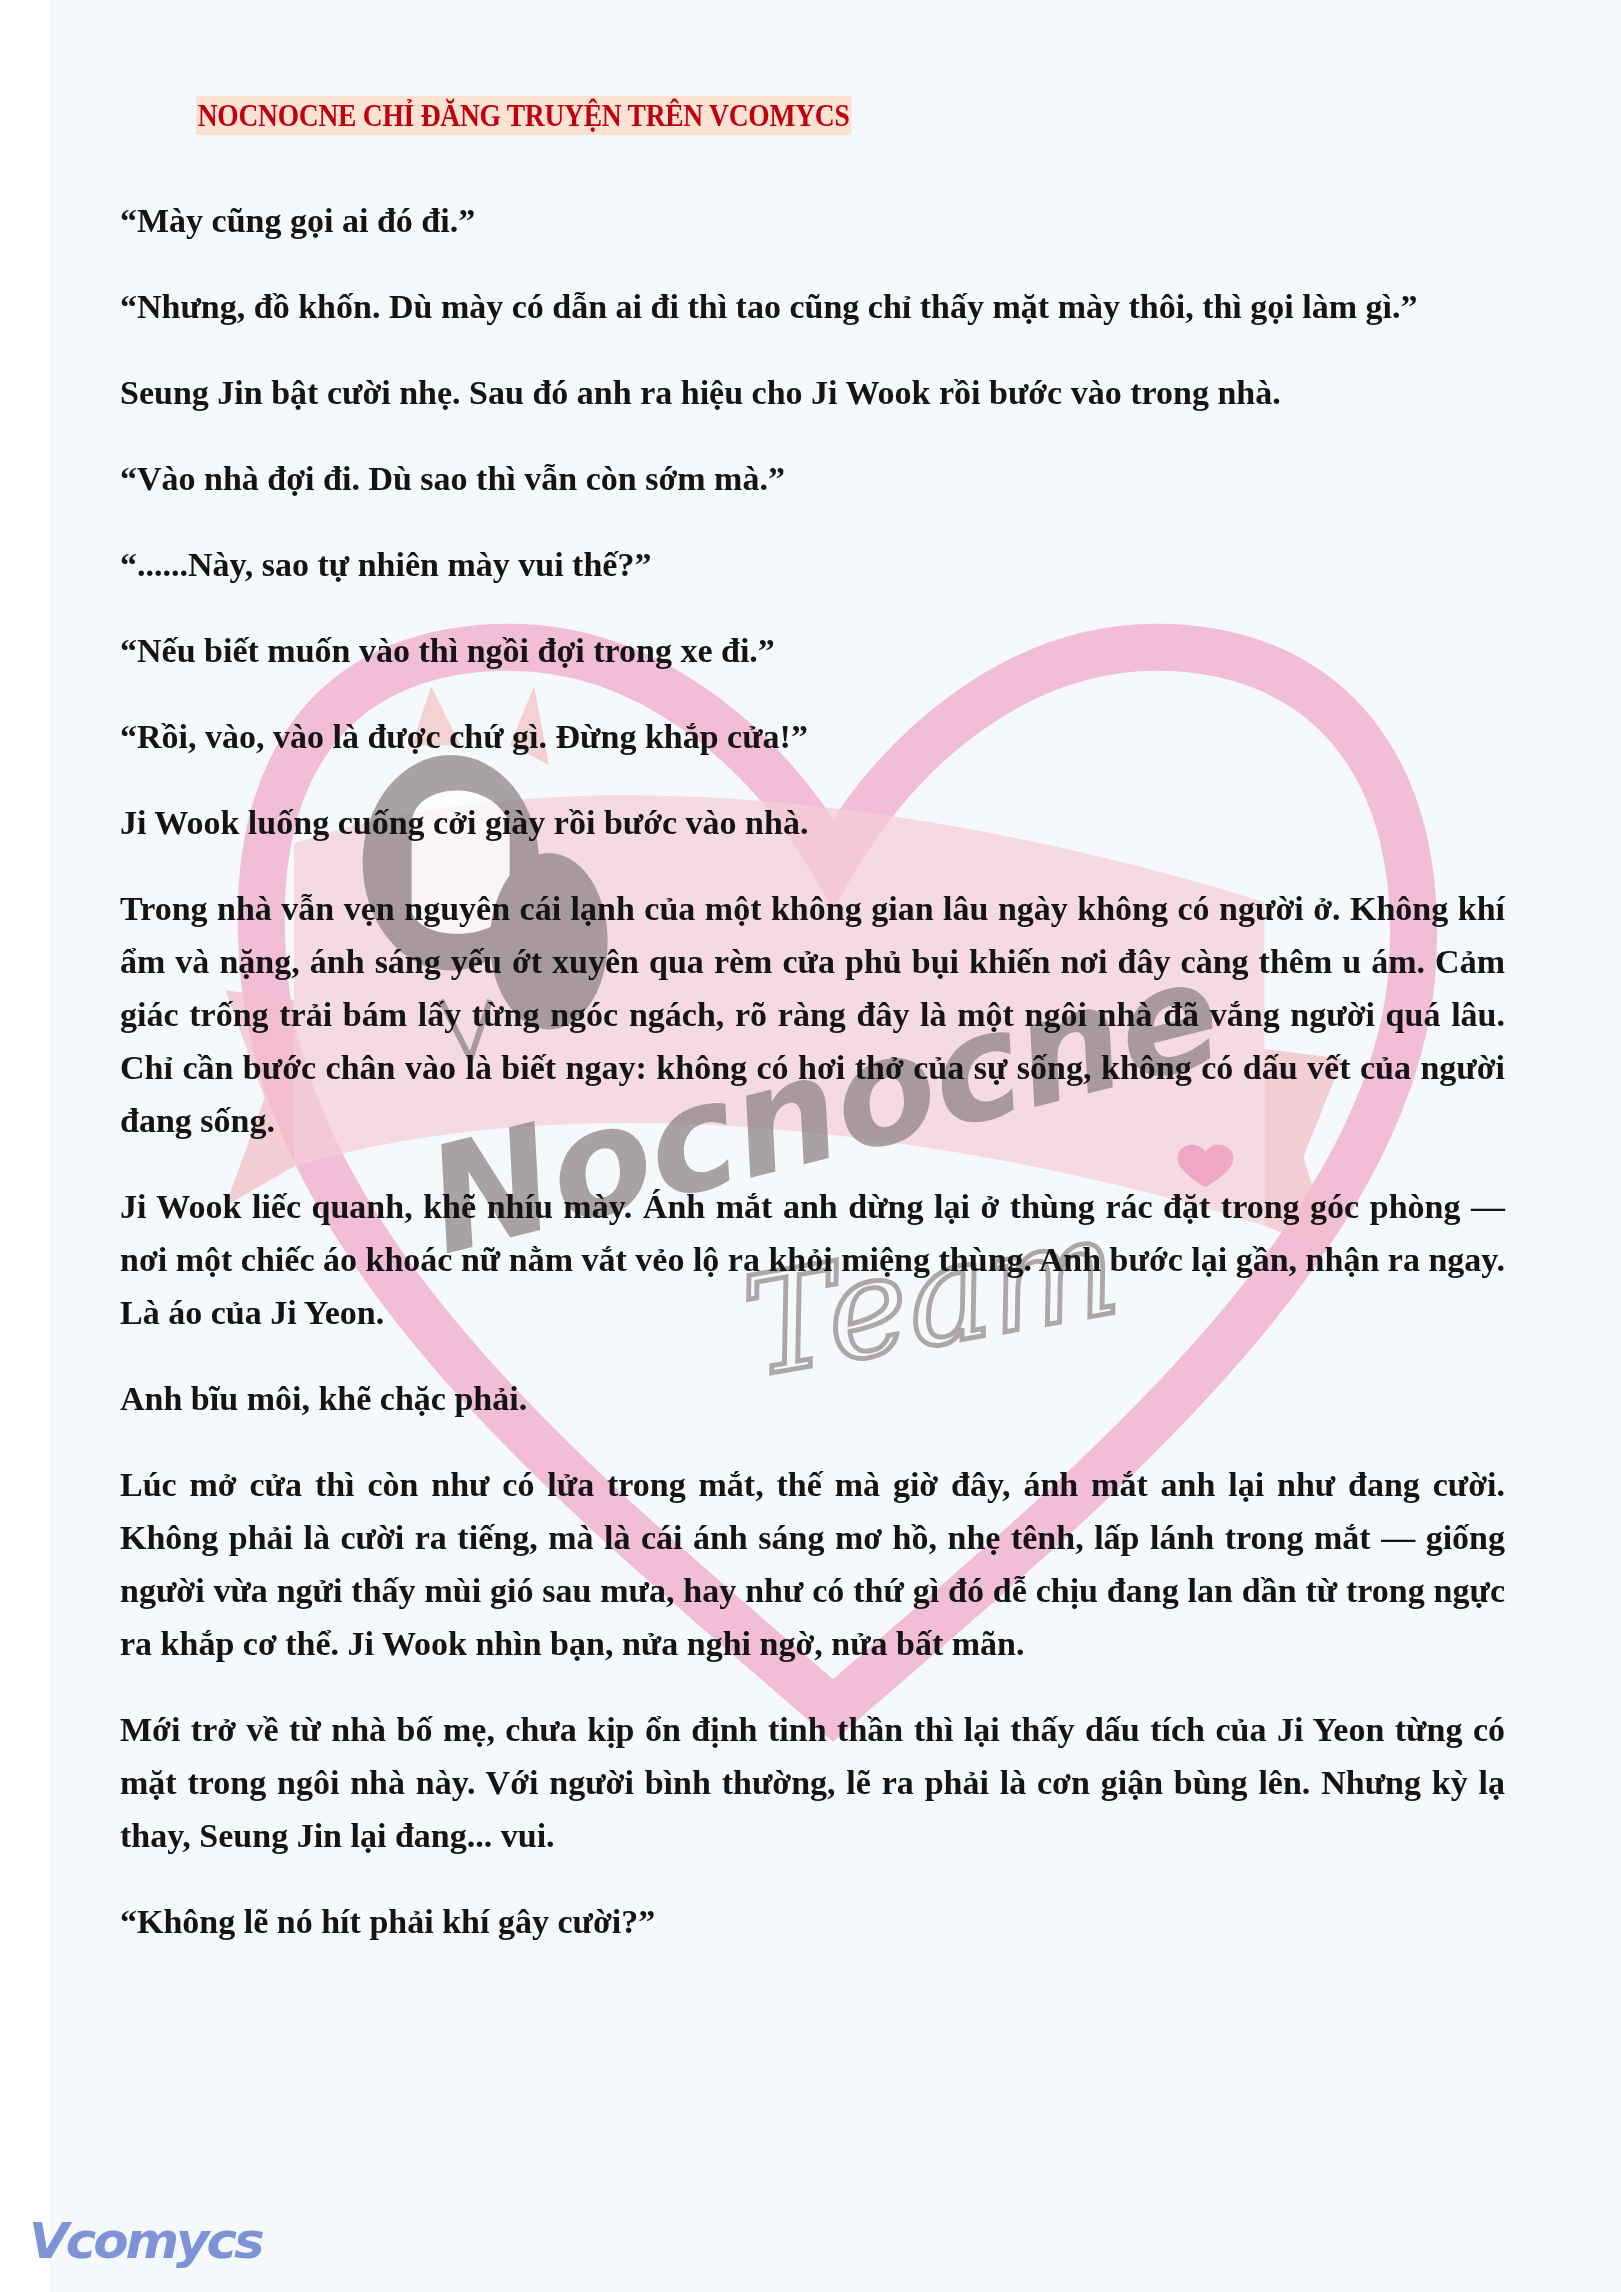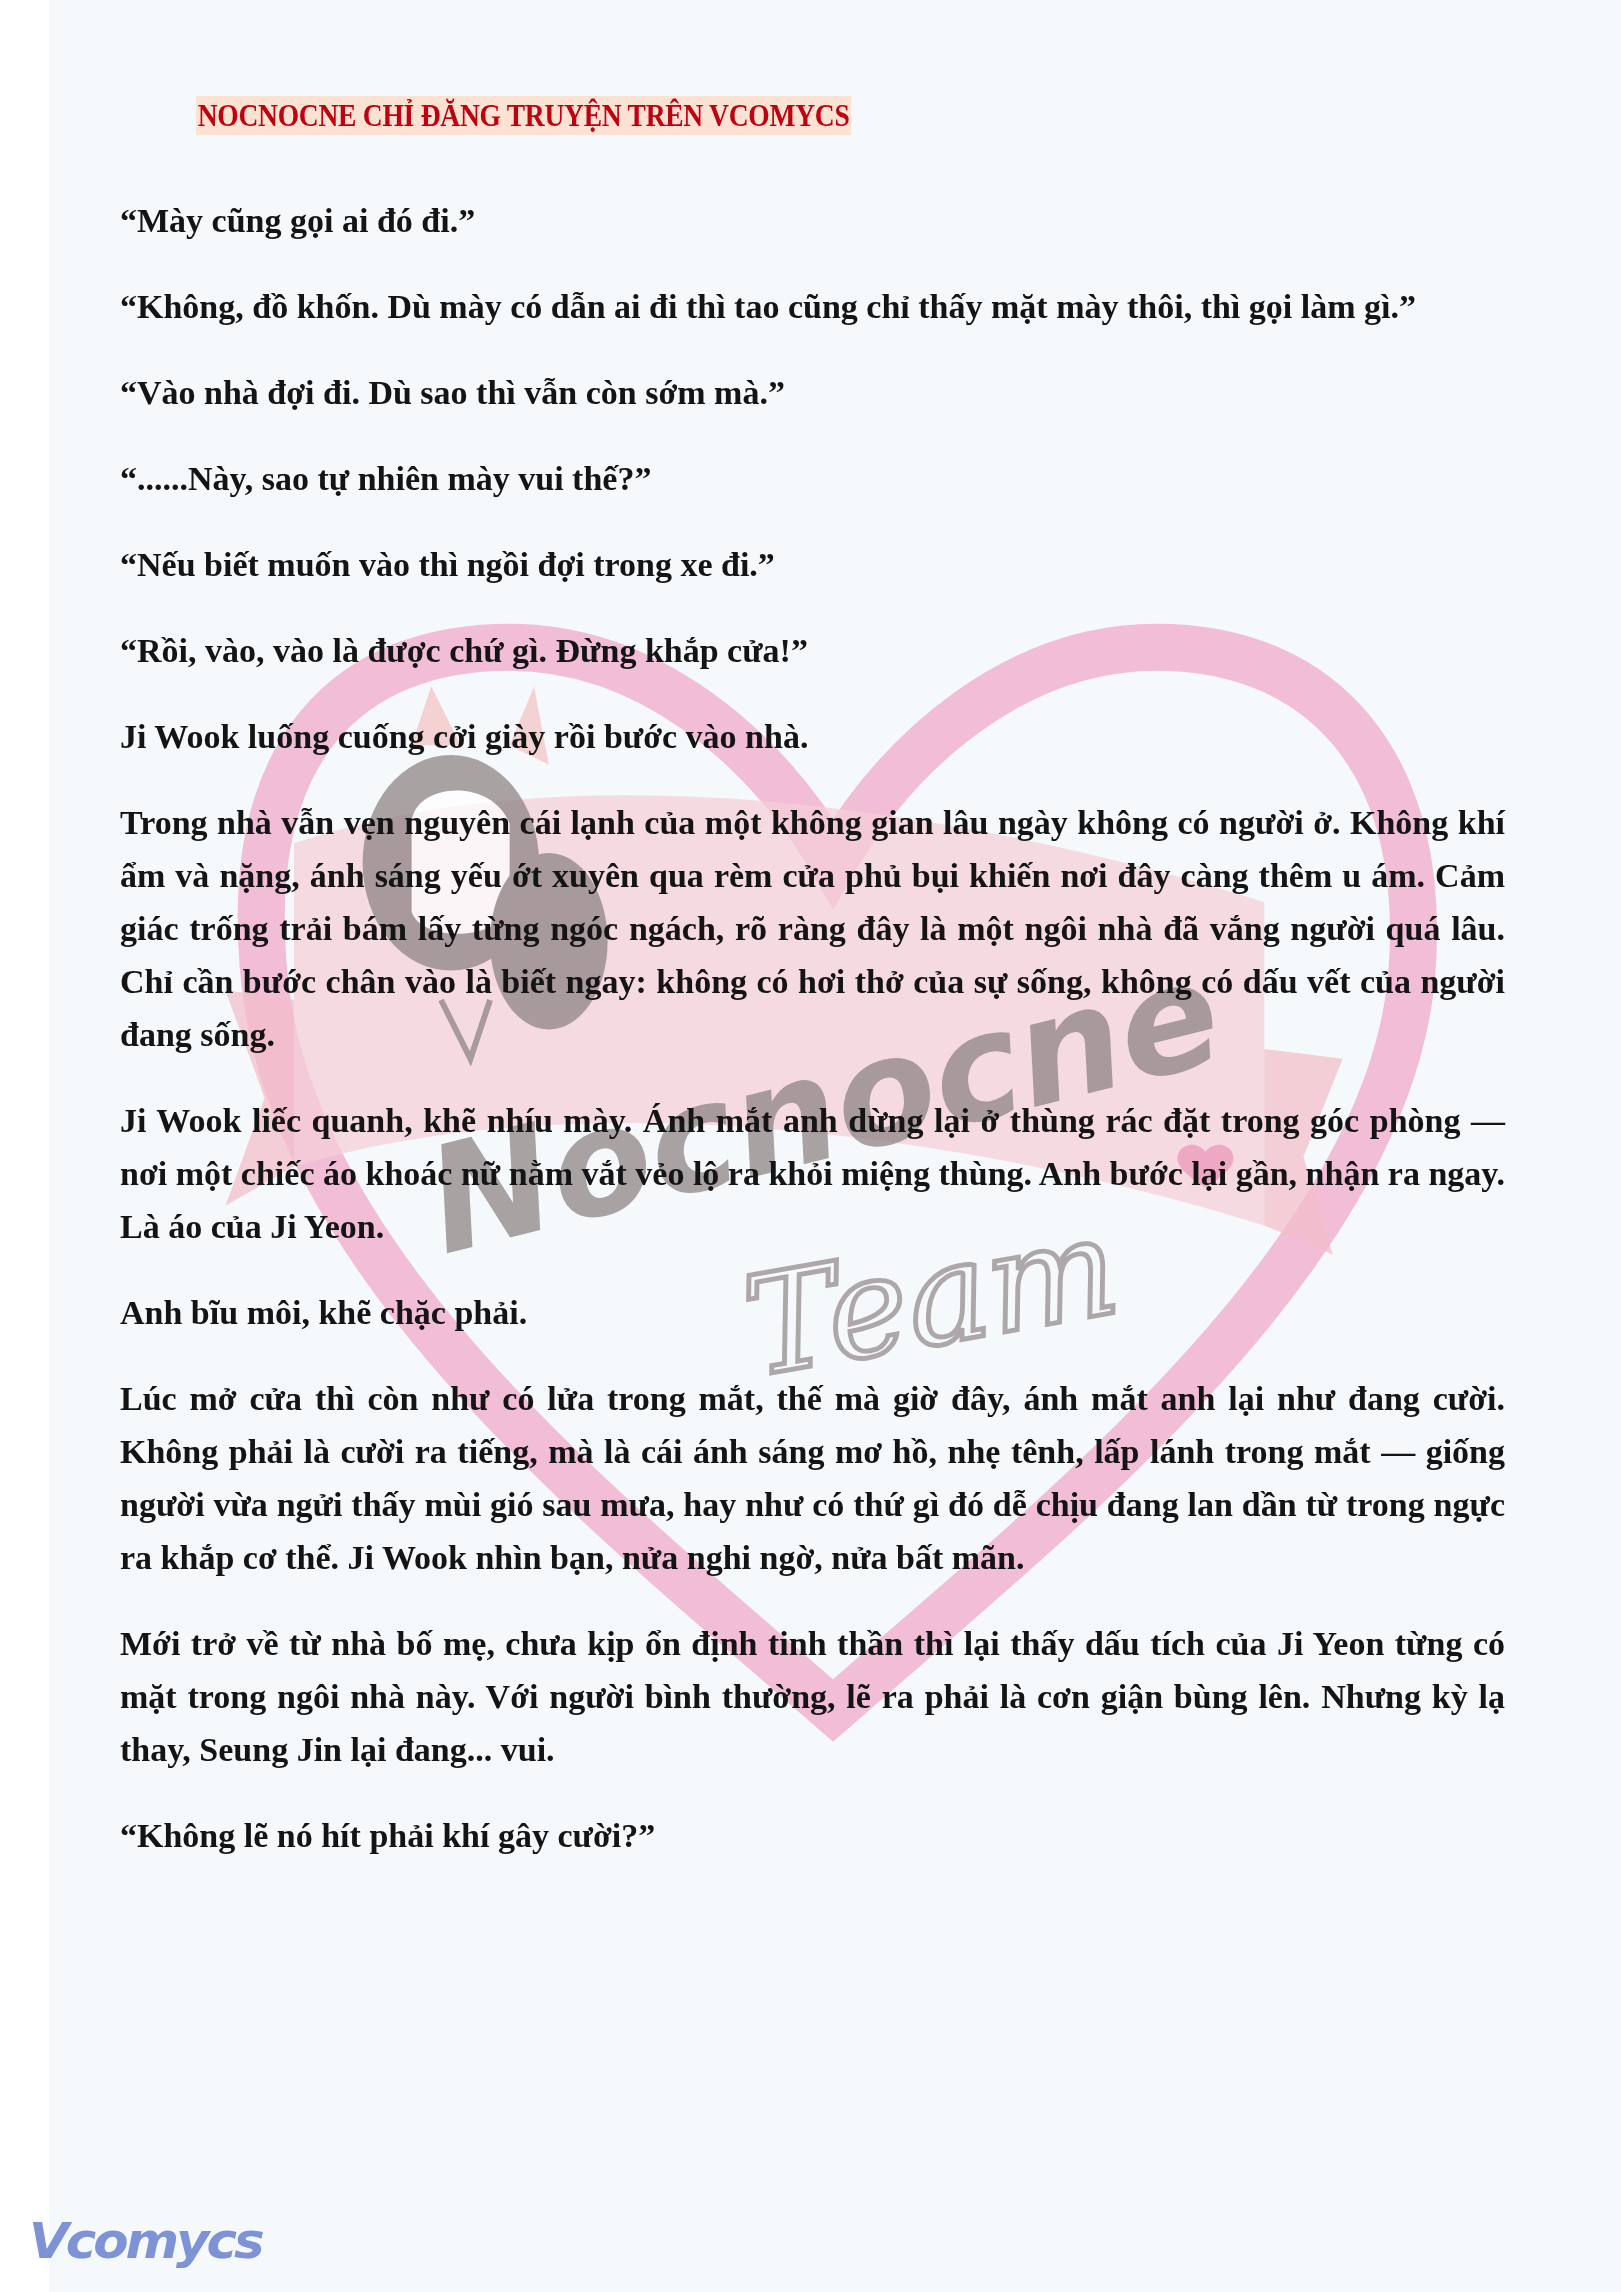--- a/index.html
+++ b/index.html
@@ -58,21 +58,22 @@
 
   <text x="420" y="1190" transform="rotate(-14 800 1100)" font-family="DejaVu Sans, sans-serif" font-weight="bold" font-style="italic" font-size="150" fill="#8f8586" opacity="0.75">Nocnocne</text>
   <text x="760" y="1380" transform="rotate(-10 900 1330)" font-family="DejaVu Serif, serif" font-style="italic" font-size="140" fill="none" stroke="#8f8586" stroke-width="5" opacity="0.7">Team</text>
   <path d="M1230 1175 c -10 -14 -32 -6 -28 10 c 3 12 28 26 28 26 c 0 0 25 -14 28 -26 c 4 -16 -18 -24 -28 -10 z" fill="#ee9bbd" opacity="0.8"></path>
 </svg>
 
 <div class="banner-title">NOCNOCNE CHỈ ĐĂNG TRUYỆN TRÊN VCOMYCS</div>
 
 <div class="body-text">
   <p>“Mày cũng gọi ai đó đi.”</p>
-  <p>“Không, đồ khốn. Dù mày có dẫn ai đi thì tao cũng chỉ thấy mặt mày thôi, thì gọi làm gì.”</p>
+  <p>“Nhưng, đồ khốn. Dù mày có dẫn ai đi thì tao cũng chỉ thấy mặt mày thôi, thì gọi làm gì.”</p>
+  <p>Seung Jin bật cười nhẹ. Sau đó anh ra hiệu cho Ji Wook rồi bước vào trong nhà.</p>
   <p>“Vào nhà đợi đi. Dù sao thì vẫn còn sớm mà.”</p>
   <p>“......Này, sao tự nhiên mày vui thế?”</p>
   <p>“Nếu biết muốn vào thì ngồi đợi trong xe đi.”</p>
   <p>“Rồi, vào, vào là được chứ gì. Đừng khắp cửa!”</p>
   <p>Ji Wook luống cuống cởi giày rồi bước vào nhà.</p>
   <p>Trong nhà vẫn vẹn nguyên cái lạnh của một không gian lâu ngày không có người ở. Không khí ẩm và nặng, ánh sáng yếu ớt xuyên qua rèm cửa phủ bụi khiến nơi đây càng thêm u ám. Cảm giác trống trải bám lấy từng ngóc ngách, rõ ràng đây là một ngôi nhà đã vắng người quá lâu. Chỉ cần bước chân vào là biết ngay: không có hơi thở của sự sống, không có dấu vết của người đang sống.</p>
   <p>Ji Wook liếc quanh, khẽ nhíu mày. Ánh mắt anh dừng lại ở thùng rác đặt trong góc phòng — nơi một chiếc áo khoác nữ nằm vắt vẻo lộ ra khỏi miệng thùng. Anh bước lại gần, nhận ra ngay. Là áo của Ji Yeon.</p>
   <p>Anh bĩu môi, khẽ chặc phải.</p>
   <p>Lúc mở cửa thì còn như có lửa trong mắt, thế mà giờ đây, ánh mắt anh lại như đang cười. Không phải là cười ra tiếng, mà là cái ánh sáng mơ hồ, nhẹ tênh, lấp lánh trong mắt — giống người vừa ngửi thấy mùi gió sau mưa, hay như có thứ gì đó dễ chịu đang lan dần từ trong ngực ra khắp cơ thể. Ji Wook nhìn bạn, nửa nghi ngờ, nửa bất mãn.</p>
   <p>Mới trở về từ nhà bố mẹ, chưa kịp ổn định tinh thần thì lại thấy dấu tích của Ji Yeon từng có mặt trong ngôi nhà này. Với người bình thường, lẽ ra phải là cơn giận bùng lên. Nhưng kỳ lạ thay, Seung Jin lại đang... vui.</p>

